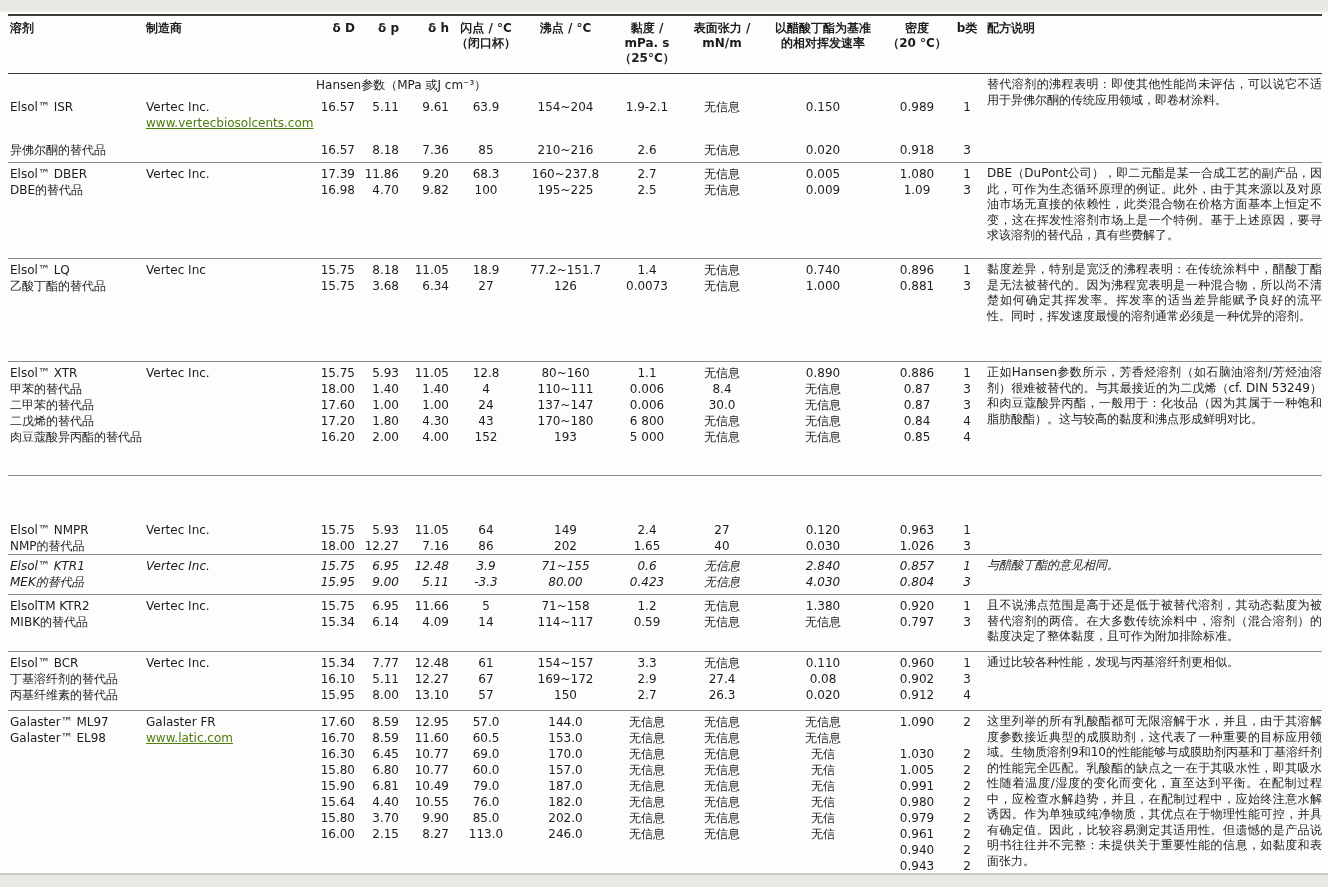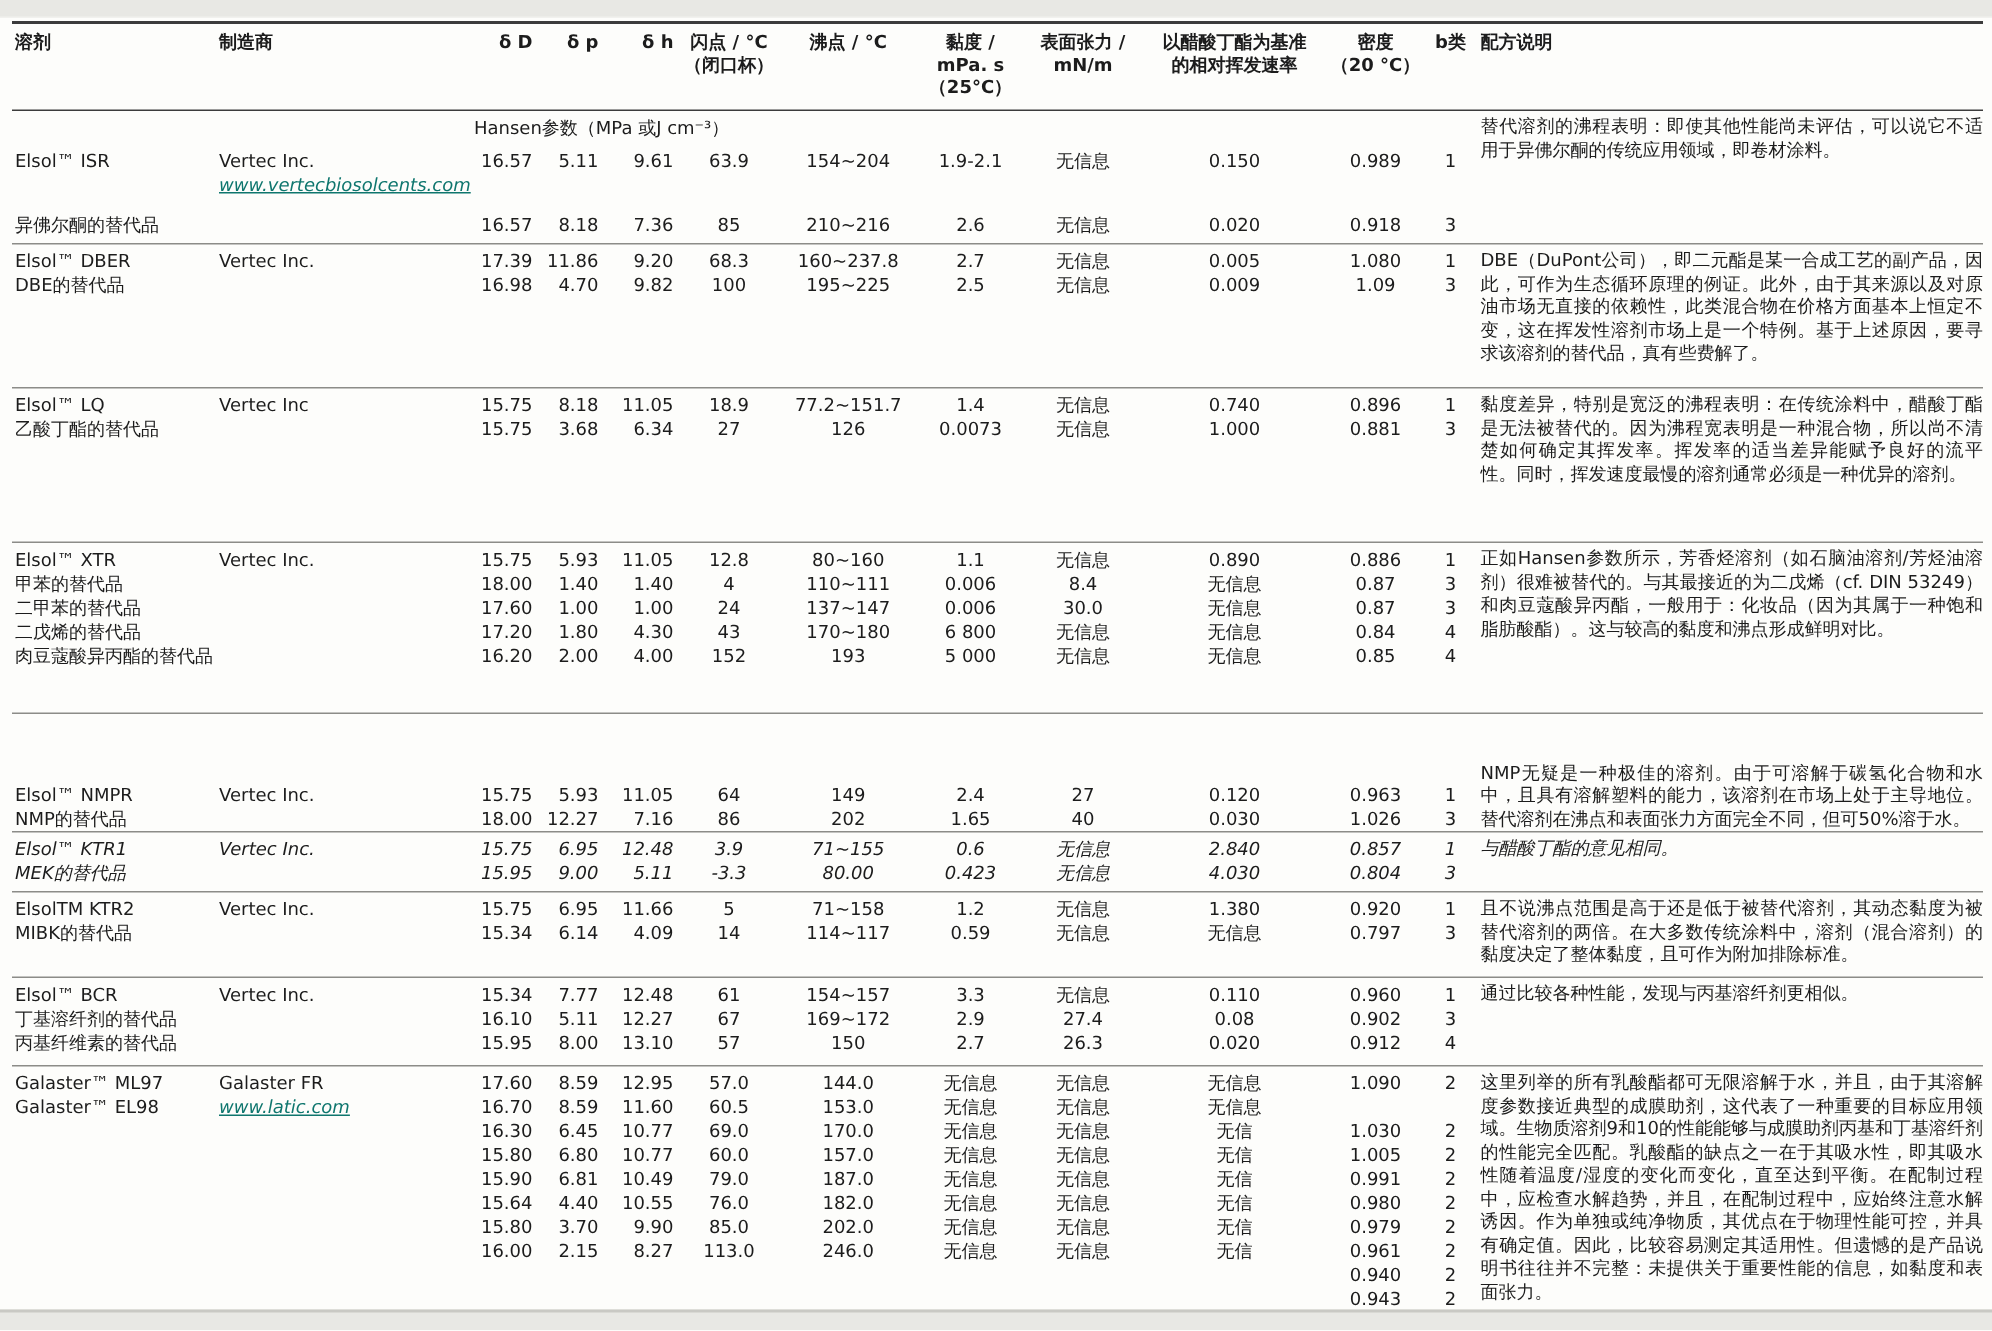--- a/index.html
+++ b/index.html
@@ -40,21 +40,21 @@
   #sections .section:nth-child(4){min-height:110px;}
   #sections .section:nth-child(5){min-height:75px;align-items:flex-end;}
   #sections .section:nth-child(6){min-height:36px;font-style:italic;}
   #sections .section:nth-child(7){min-height:53px;}
   #sections .section:nth-child(8){min-height:55px;justify-content:center;}
   #sections .section:nth-child(9){min-height:183px;border-bottom:2px solid #5a5a56;}
   .rows{width:975px;flex:0 0 auto;}
   .row{display:flex;font-size:12px;line-height:16px;}
   #sections .section:nth-child(1) .row + .row{margin-top:11px;}
   .subheader{font-size:12px;line-height:17px;margin:0 0 5px 308px;}
-  .mfr-link{color:#0f766e;text-decoration:underline;cursor:pointer;font-style:italic;}
+  .mfr-link{color:#4d7c0f;text-decoration:underline;cursor:pointer;}
   .note{width:345px;box-sizing:border-box;padding-left:4px;font-size:12px;line-height:15.5px;
         text-align:justify;}
 </style>
 </head>
 <body>
 
 <div class="page">
   <div class="edge-strip edge-top"></div>
 
   <div class="tablewrap">
@@ -339,21 +339,20 @@
     <div class="c c-num c-dh">7.16</div>
     <div class="c c-num c-flash">86</div>
     <div class="c c-num c-bp">202</div>
     <div class="c c-num c-visc">1.65</div>
     <div class="c c-num c-st">40</div>
     <div class="c c-num c-evap">0.030</div>
     <div class="c c-num c-density">1.026</div>
     <div class="c c-num c-b">3</div>
   </div>
 </div>
-    <div class="note">NMP无疑是一种极佳的溶剂。由于可溶解于碳氢化合物和水中，且具有溶解塑料的能力，该溶剂在市场上处于主导地位。替代溶剂在沸点和表面张力方面完全不同，但可50%溶于水。</div>
   </div>
 
   <div class="section">
     <div class="rows">
   <div class="row">
     <div class="c c-solvent">Elsol™ KTR1</div>
     <div class="c c-mfr">
       <div class="mfr-text">Vertec Inc.</div>
 
     </div>

